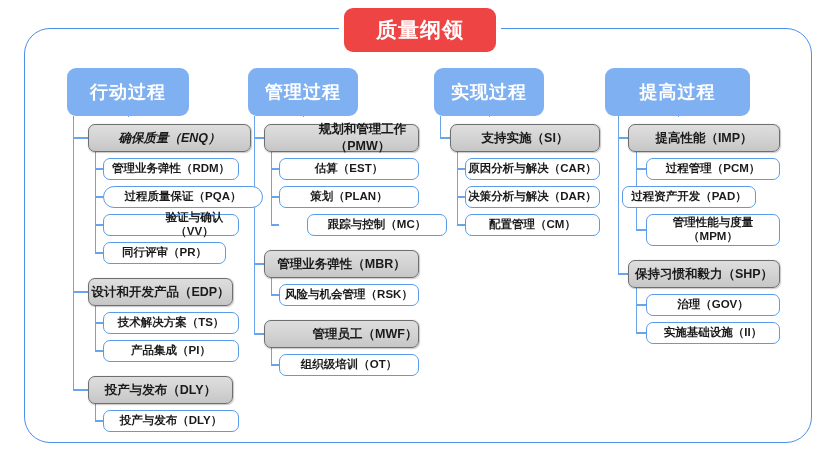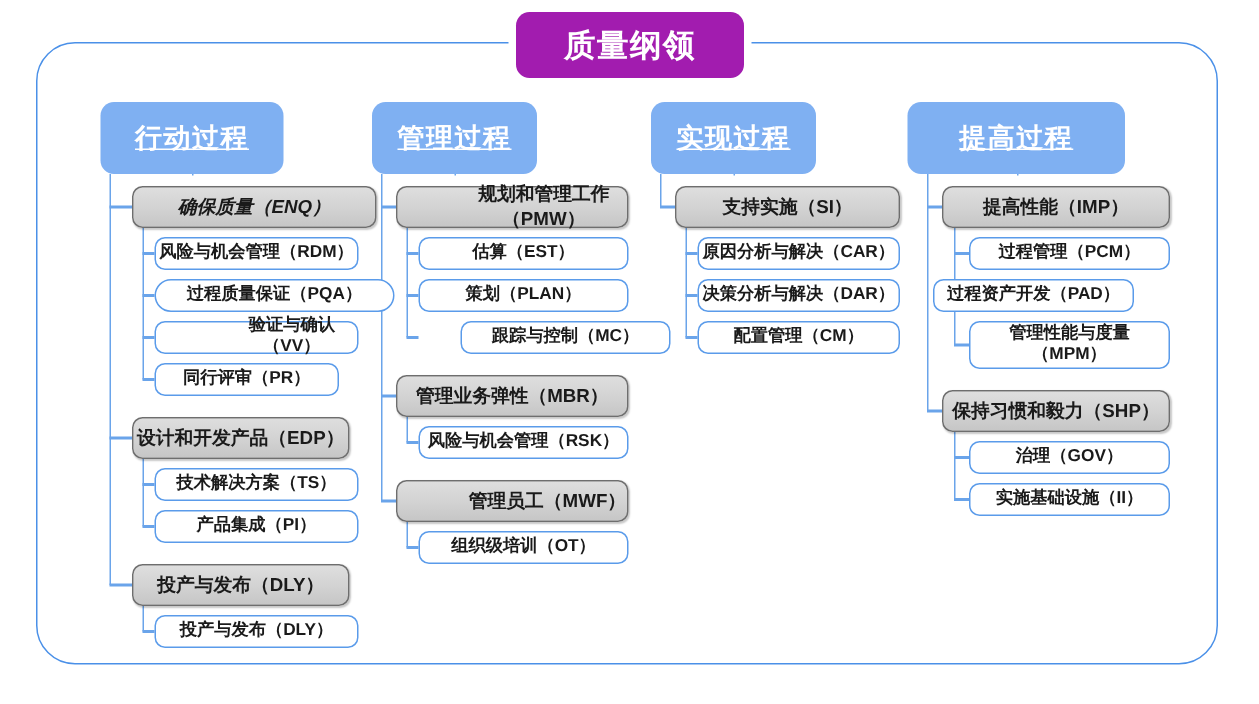--- a/index.html
+++ b/index.html
@@ -41,21 +41,21 @@
     height: 18px;
     background: #ffffff;
   }
   
   .title-box {
     position: absolute;
     left: 344px;
     top: 8px;
     width: 152px;
     height: 44px;
-    background: #a21caf;
+    background: #ef4444;
     border-radius: 9px;
     box-sizing: border-box;
     display: flex;
     align-items: center;
     justify-content: center;
     color: #ffffff;
     font-size: 21px;
     font-weight: bold;
     letter-spacing: 1px;
     z-index: 6;
@@ -68,21 +68,20 @@
     border-radius: 9px;
     box-sizing: border-box;
     display: flex;
     align-items: center;
     justify-content: center;
     color: #ffffff;
     font-size: 18px;
     font-weight: bold;
     letter-spacing: 1px;
     z-index: 5;
-    text-decoration: underline;
   }
   
   .cat-box {
     position: absolute;
     background: linear-gradient(180deg, #dedede 0%, #d2d2d2 55%, #c6c6c6 100%);
     border: 1.3px solid #6e6e6e;
     border-radius: 7px;
     box-sizing: border-box;
     display: flex;
     align-items: center;
@@ -127,21 +126,21 @@
 
   <div class="outer-frame"></div>
   <div class="frame-gap"></div>
 
   <div class="title-box">质量纲领</div>
 
   <div id="tree-root">
       <div class="col-header" style="left: 67px; top: 68px; width: 122px; height: 48px;">行动过程</div>
       <div class="cat-box" style="left: 88px; top: 124px; width: 163px; height: 28px; font-style: italic;">确保质量（ENQ）</div>
       <div class="conn h" style="left: 73px; top: 137.4px; width: 15px;"></div>
-      <div class="leaf-box" style="left: 103px; top: 158px; width: 136px; height: 22px;">风险与机会管理（RDM）</div>
+      <div class="leaf-box" style="left: 103px; top: 158px; width: 136px; height: 22px;">管理业务弹性（RDM）</div>
       <div class="conn h" style="left: 95px; top: 168.4px; width: 8px;"></div>
       <div class="leaf-box" style="left: 103px; top: 186px; width: 160px; height: 22px; border-radius: 11px;">过程质量保证（PQA）</div>
       <div class="conn h" style="left: 95px; top: 196.4px; width: 8px;"></div>
       <div class="leaf-box" style="left: 103px; top: 214px; width: 136px; height: 22px; padding-left: 47px;">验证与确认（VV）</div>
       <div class="conn h" style="left: 95px; top: 224.4px; width: 8px;"></div>
       <div class="leaf-box" style="left: 103px; top: 242px; width: 123px; height: 22px;">同行评审（PR）</div>
       <div class="conn h" style="left: 95px; top: 252.4px; width: 8px;"></div>
       <div class="conn v" style="left: 95px; top: 152px; height: 101px;"></div>
       <div class="cat-box" style="left: 88px; top: 278px; width: 145px; height: 28px;">设计和开发产品（EDP）</div>
       <div class="conn h" style="left: 73px; top: 291.4px; width: 15px;"></div>

